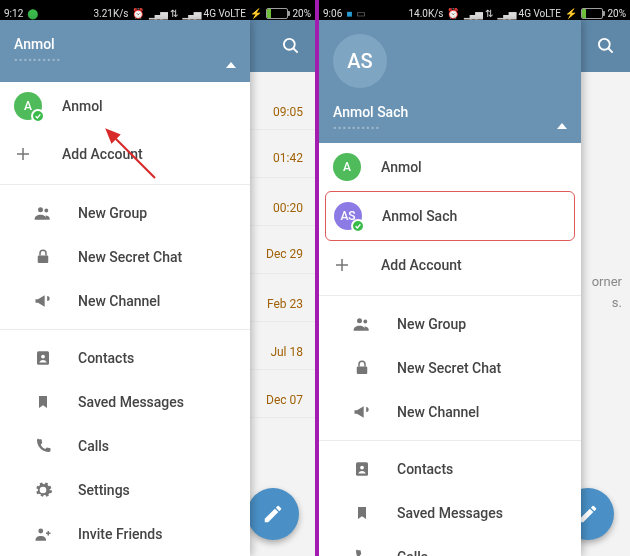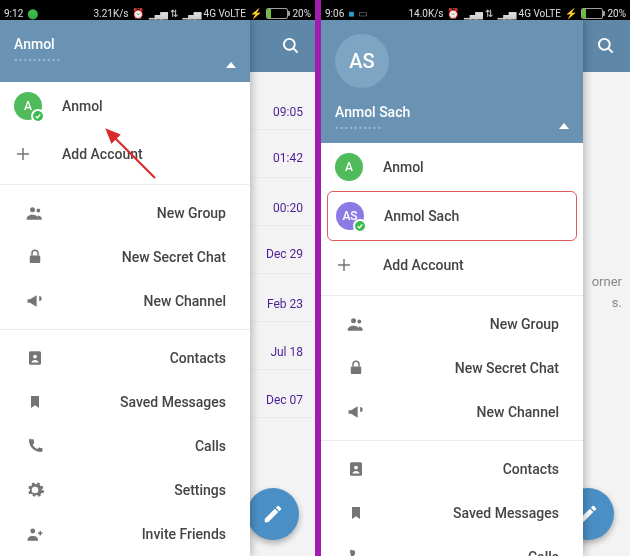--- a/index.html
+++ b/index.html
@@ -1,19 +1,19 @@
 <!DOCTYPE html>
 <html><head>
 <meta charset="utf-8">
 <style>
   * { box-sizing: border-box; margin: 0; padding: 0; font-family: Roboto, Arial, sans-serif; }
   body { background: #fff; width: 630px; height: 556px; overflow: hidden; }
   .panes { display: flex; width: 630px; height: 556px; }
   .pane { width: 315px; height: 556px; position: relative; overflow: hidden; background: #fff; }
-  .pane + .pane { border-left: 6px solid #a21caf; }
+  .pane + .pane { border-left: 4px solid #a21caf; }
 
   
   .status-bar {
     height: 27px; background: #000; color: #e0e0e0; font-size: 10px;
     display: flex; align-items: center; padding: 0 4px; justify-content: space-between;
   }
   .status-left, .status-right { display: flex; align-items: center; gap: 4px; }
   .status-right .signal { letter-spacing: -2px; }
   .bat { width: 22px; height: 11px; border: 1px solid #9e9e9e; border-radius: 2px; position: relative; }
   .bat::after { content: ""; position: absolute; right: -3px; top: 2px; width: 2px; height: 5px; background: #9e9e9e; border-radius: 0 1px 1px 0; }
@@ -22,21 +22,21 @@
   
   .bg-appbar {
     position: absolute; top: 20px; left: 0; right: 0; height: 52px;
     background: #5e87a8; display: flex; align-items: center; justify-content: flex-end; padding-right: 14px;
   }
   .bg-content {
     position: absolute; top: 72px; left: 0; right: 0; bottom: 0; background: #f3f3f3;
     color: #9e9e9e; font-size: 12px; padding-top: 10px;
   }
   .bg-row { display:flex; justify-content: flex-end; padding: 10px 12px; border-bottom: 1px solid #eaeaea; height: 48px; align-items: flex-start; flex-direction: column; align-items: flex-end; gap:2px;}
-  .bg-row .d { font-size: 12px; color: #4c1d95; margin-top: 37px; }
+  .bg-row .d { font-size: 12px; color: #a16207; margin-top: 37px; }
   .bg-row .s { font-size: 13px; color: #3aa0e0; max-width: 60px; white-space: nowrap; overflow: hidden; text-overflow: ellipsis;}
 
   .fab {
     position: absolute; right: 16px; bottom: 16px; width: 52px; height: 52px; border-radius: 50%;
     background: #4a90c6; display: flex; align-items: center; justify-content: center; box-shadow: 0 3px 6px rgba(0,0,0,.3);
   }
 
   
   .drawer {
     position: absolute; top: 20px; left: 0; bottom: 0; width: 250px; background: #fff;
@@ -53,22 +53,22 @@
   }
   .drawer-name { font-size: 14px; font-weight: 500; }
   .drawer-sub { font-size: 11px; color: rgba(255,255,255,.35); margin-top: 2px; letter-spacing: 1px;}
   .drawer-caret {
     position: absolute; right: 14px; bottom: 14px; width: 0; height: 0;
     border-left: 5px solid transparent; border-right: 5px solid transparent; border-bottom: 6px solid #fff;
   }
 
   .drawer-body { flex: 1; overflow: hidden; background: #fff; }
   .drawer-item {
-    display: flex; align-items: center; height: 44px; padding: 0 24px; gap: 24px;
-    color: #555; font-size: 14px; cursor: pointer; justify-content: space-between;
+    display: flex; align-items: center; height: 44px; padding: 0 32px; gap: 24px;
+    color: #555; font-size: 14px; cursor: pointer;
   }
   .drawer-item .ic { width: 22px; display:flex; align-items:center; justify-content:center; color: #757575;}
   .drawer-item .label { color: #444; font-weight: 500; font-size: 14px; }
   .divider { height: 1px; background: #ececec; margin: 6px 0; }
 
   .avatar-sm {
     width: 28px; height: 28px; border-radius: 50%; display: flex; align-items: center; justify-content: center;
     color: #fff; font-size: 12px; font-weight: 500; position: relative;
   }
   .avatar-sm.green { background: #4fbb5b; }

